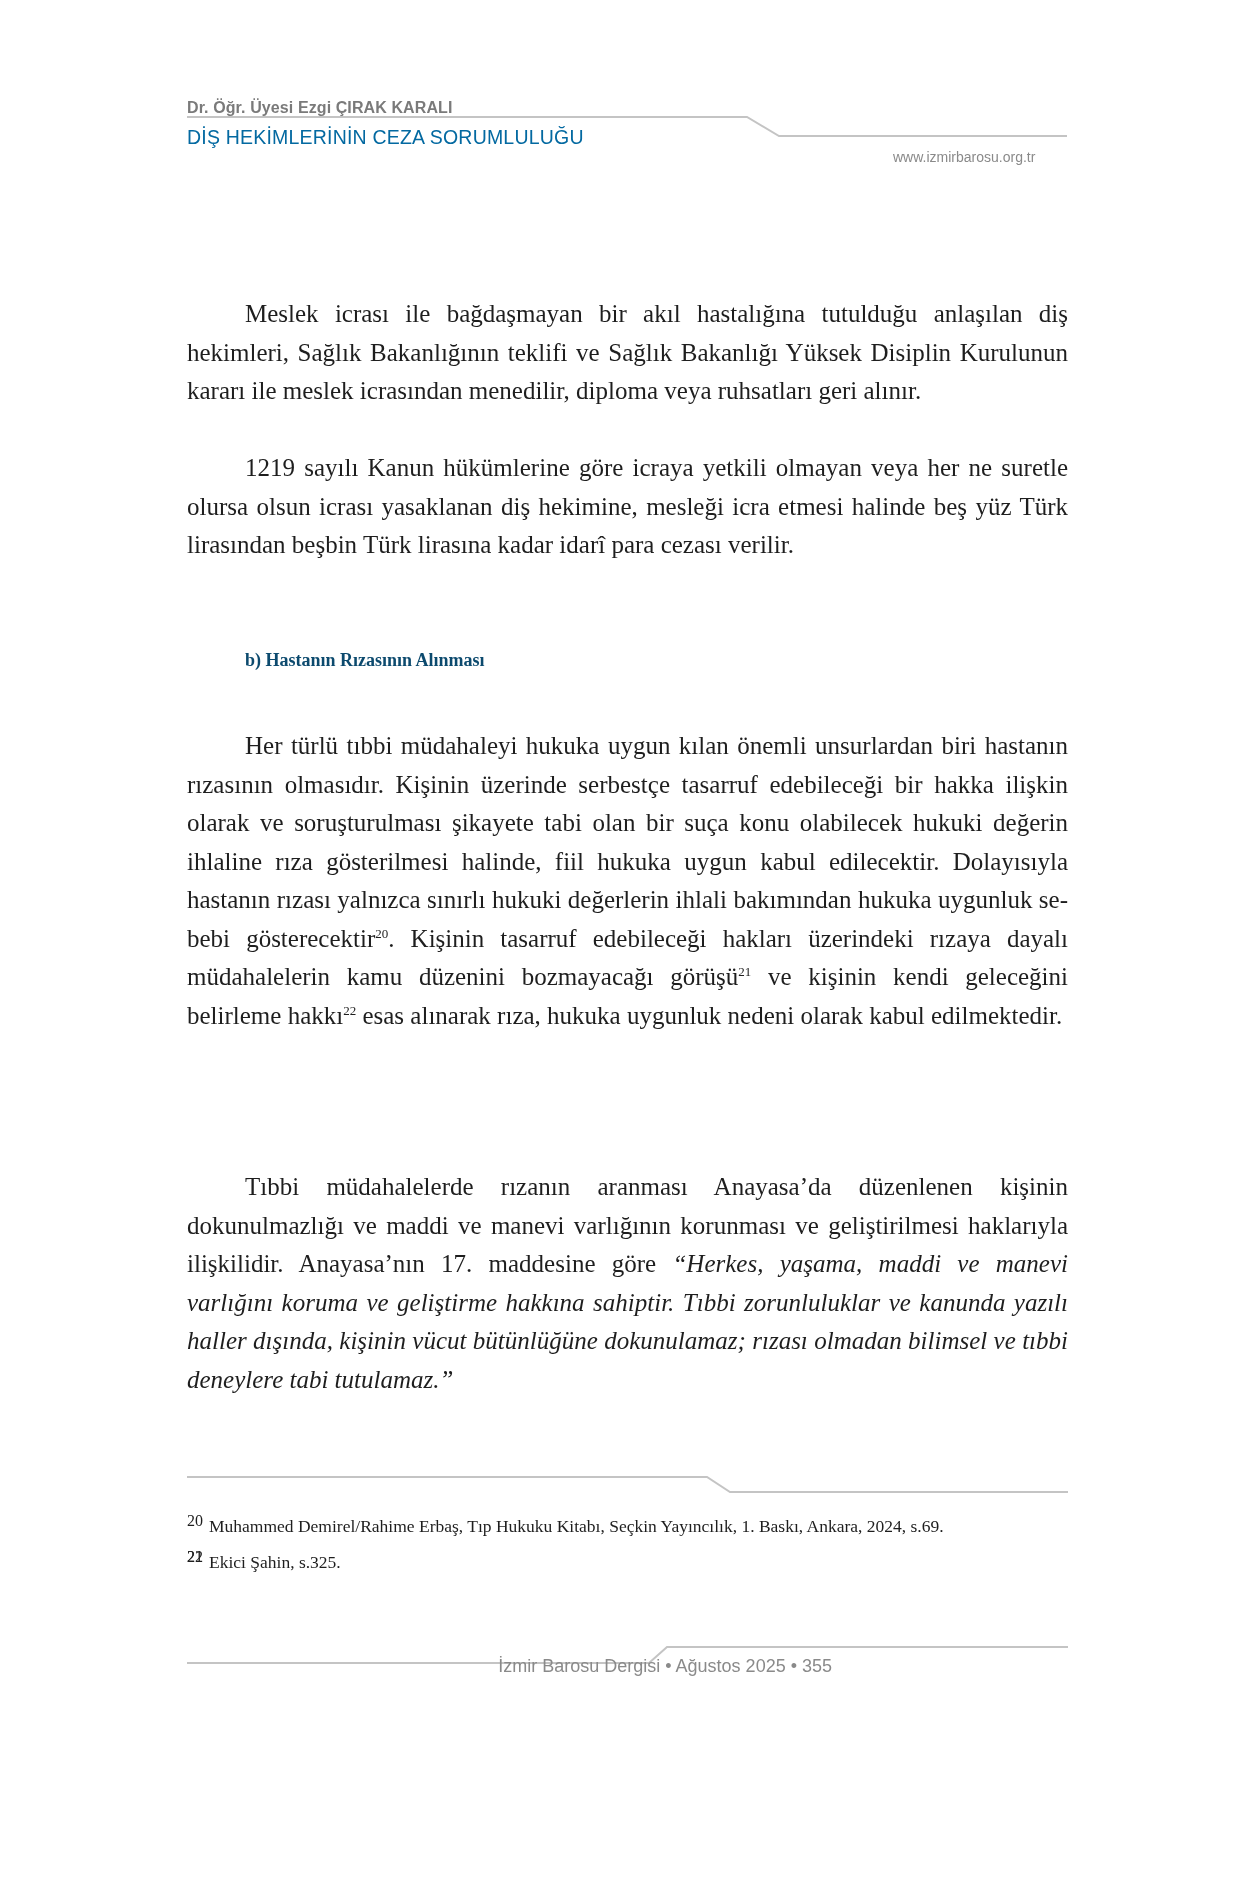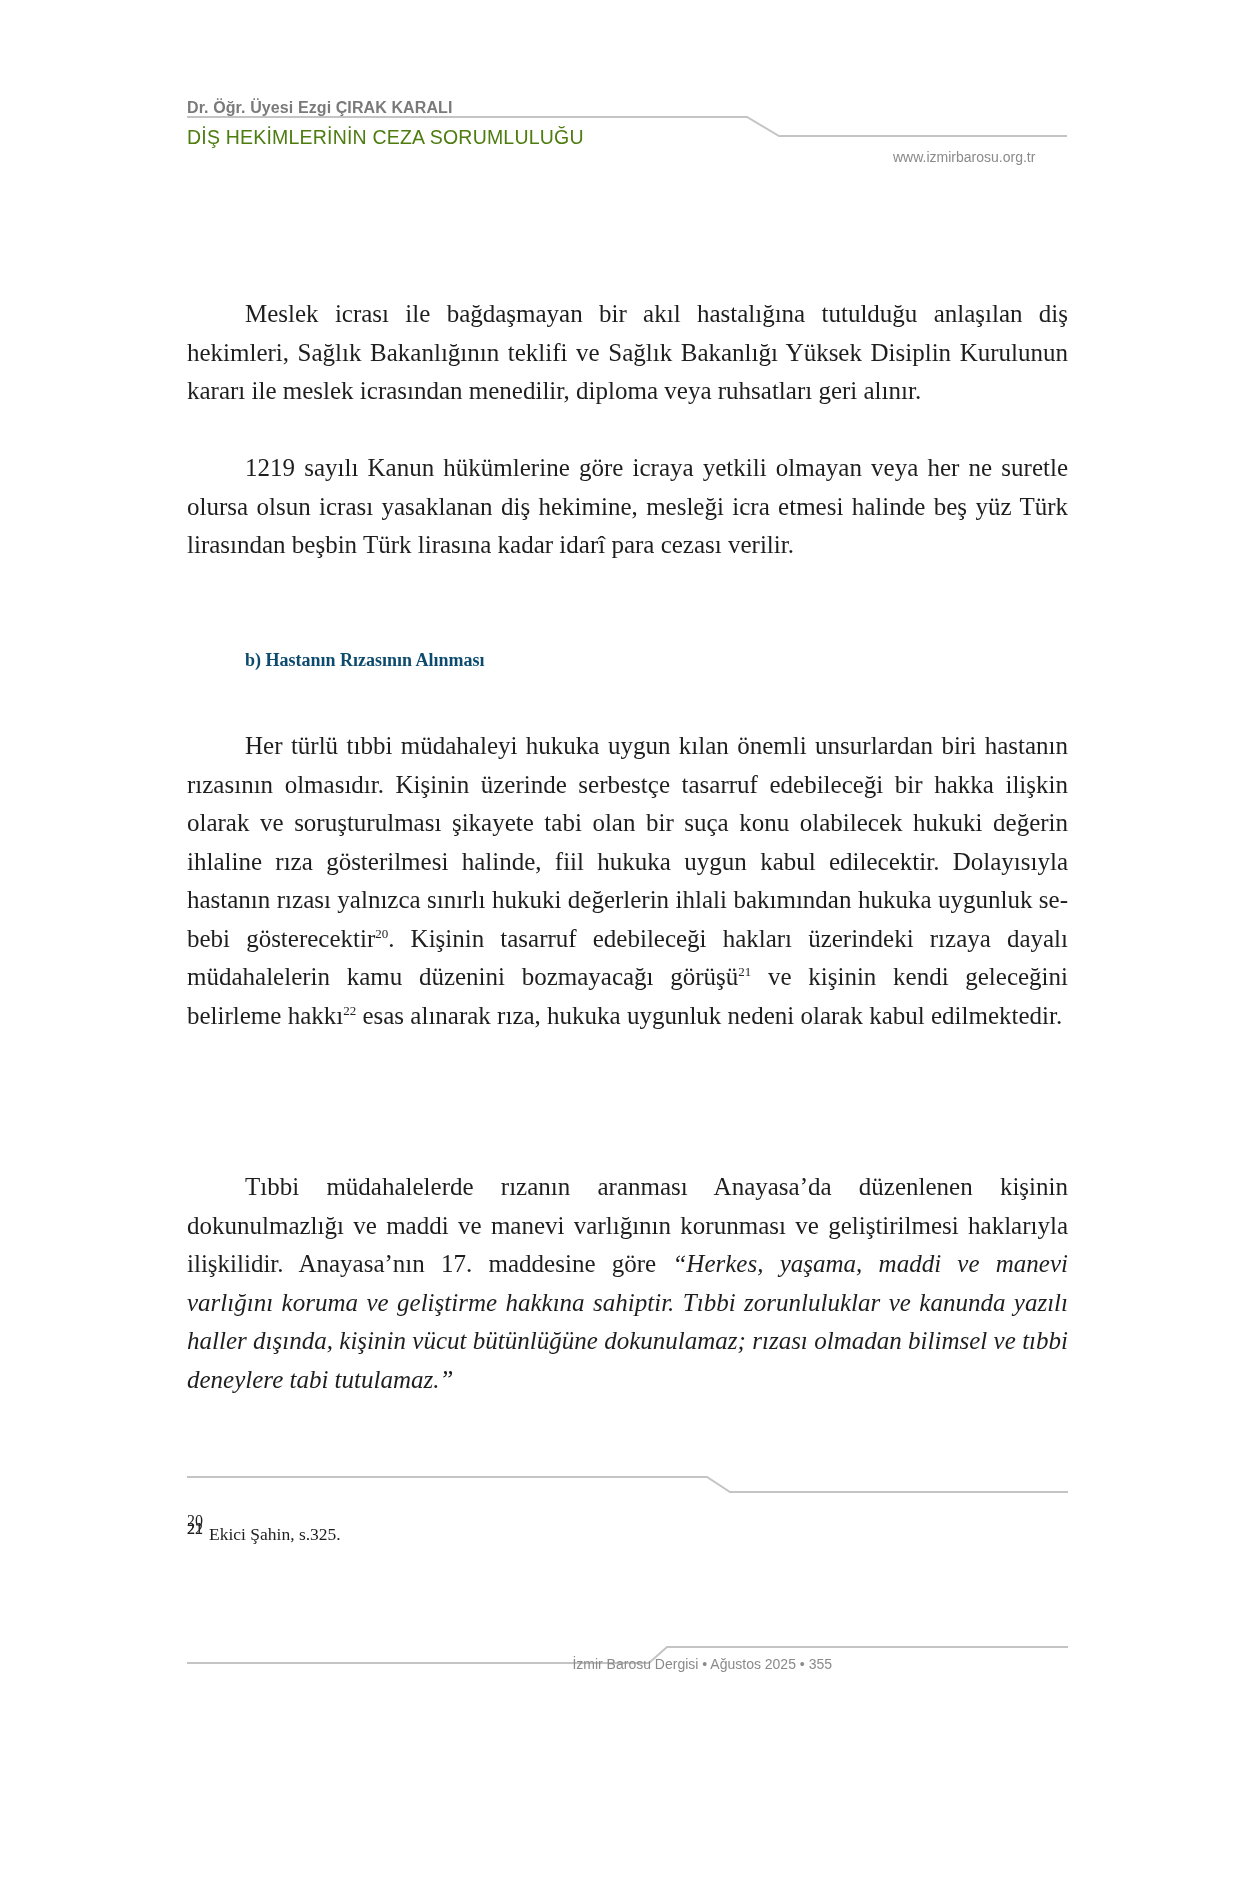--- a/index.html
+++ b/index.html
@@ -1,21 +1,21 @@
 <!DOCTYPE html>
 <html><head>
 <meta charset="utf-8">
 <style>
   html, body { margin: 0; padding: 0; background: #ffffff; }
   body { width: 1260px; height: 1890px; position: relative; overflow: hidden; }
   .page { position: absolute; left: 0; top: 0; width: 1024px; height: 1890px; background: #fff; }
 
   
   .hdr-author { position: absolute; left: 187px; top: 99px; font-family: "Liberation Sans", sans-serif; font-weight: bold; font-size: 16px; color: #7a7a7a; letter-spacing: 0.1px; }
-  .hdr-title { position: absolute; left: 187px; top: 126px; font-family: "Liberation Sans", sans-serif; font-size: 19.5px; color: #4d7c0f; letter-spacing: 0.2px; }
+  .hdr-title { position: absolute; left: 187px; top: 126px; font-family: "Liberation Sans", sans-serif; font-size: 19.5px; color: #0369a1; letter-spacing: 0.2px; }
   .hdr-url { position: absolute; left: 893px; top: 112px; font-family: "Liberation Sans", sans-serif; font-size: 14px; color: #8a8a8a; margin-top: 37px; }
   .hdr-line { position: absolute; left: 187px; top: 115px; width: 880px; height: 30px; }
 
   
   .body-text { position: absolute; left: 187px; width: 881px; font-family: "Liberation Serif", serif; font-size: 25px; line-height: 38.5px; color: #1e1e1e; text-align: justify; hyphens: manual; }
   .body-text p { margin: 0; text-indent: 58px; }
   .p1 { top: 248px; margin-top: 47px; }
   .p2 { top: 449px; }
   .heading { position: absolute; left: 245px; top: 650px; font-family: "Liberation Serif", serif; font-weight: bold; font-size: 18px; color: #0c4a6e; }
   .p3 { top: 727px; }
@@ -24,21 +24,21 @@
   sup { font-size: 13px; line-height: 0; vertical-align: 9px; }
 
   
   .fn-line { position: absolute; left: 187px; top: 1475px; width: 881px; height: 20px; }
   .footnotes { position: absolute; left: 187px; top: 1512px; width: 881px; font-family: "Liberation Serif", serif; font-size: 17.5px; line-height: 28px; color: #1e1e1e; }
   .fn { position: relative; padding-left: 22px; margin-bottom: 8px; text-align: justify; }
   .fn-num { position: absolute; left: 0; top: -5px; font-size: 16px; }
 
   
   .ft-line { position: absolute; left: 187px; top: 1645px; width: 881px; height: 20px; }
-  .ft-text { position: absolute; right: 192px; top: 1656px; font-family: "Liberation Sans", sans-serif; font-size: 14px; color: #8a8a8a; white-space: nowrap; }
+  .ft-text { position: absolute; right: 192px; top: 1656px; font-family: "Liberation Sans", sans-serif; font-size: 18px; color: #8a8a8a; white-space: nowrap; }
 </style>
 </head>
 <body>
 
 <div class="page">
 
   <div class="hdr-author">Dr. Öğr. Üyesi Ezgi ÇIRAK KARALI</div>
   <svg class="hdr-line" viewBox="0 0 880 30" preserveAspectRatio="none">
     <polyline points="0,2 560,2 592,21 880,21" fill="none" stroke="#c4c4c4" stroke-width="2"></polyline>
   </svg>
@@ -63,20 +63,21 @@
     <p><span>Tıbbi müdahalelerde rızanın aranması Anayasa’da düzenlenen kişi­nin dokunulmazlığı ve maddi ve manevi varlığının korunması ve geliş­tirilmesi haklarıyla ilişkilidir. Anayasa’nın 17. maddesine göre </span><span class="it">“Herkes, yaşama, maddi ve manevi varlığını koruma ve geliştirme hakkına sahiptir. Tıbbi zorunluluklar ve kanunda yazılı haller dışında, kişinin vücut bütün­lüğüne dokunulamaz; rızası olmadan bilimsel ve tıbbi deneylere tabi tutula­maz.”</span></p>
   </div>
 
   <svg class="fn-line" viewBox="0 0 881 20" preserveAspectRatio="none">
     <polyline points="0,2 520,2 543,17 881,17" fill="none" stroke="#c4c4c4" stroke-width="2"></polyline>
   </svg>
 
   <div class="footnotes">
     <div class="fn">
       <span class="fn-num">20</span>
+      <span>Muhammed Demirel/Rahime Erbaş, Tıp Hukuku Kitabı, Seçkin Yayıncılık, 1. Baskı, Ankara, 2024, s.69.</span>
     </div>
     <div class="fn">
       <span class="fn-num">21</span>
     </div>
     <div class="fn">
       <span class="fn-num">22</span>
       <span>Ekici Şahin, s.325.</span>
     </div>
   </div>
 

